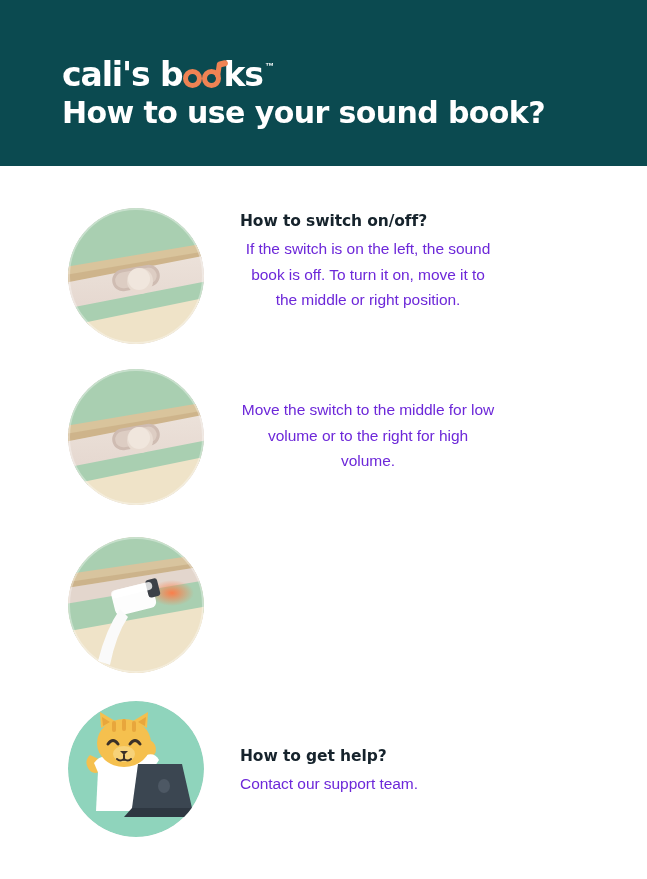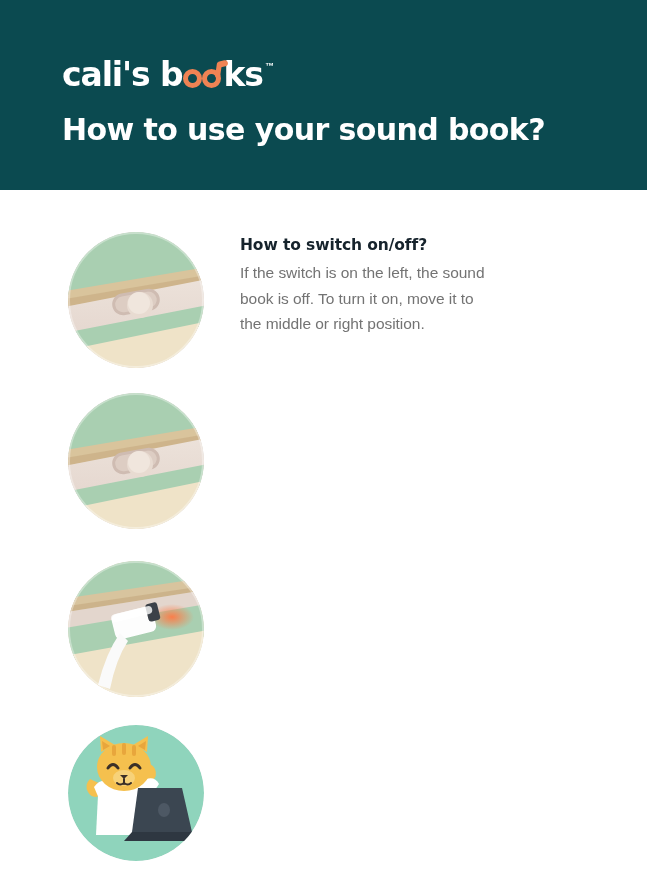--- a/index.html
+++ b/index.html
@@ -12,21 +12,21 @@
 
   body {
     font-family: "Liberation Sans", sans-serif;
     background: #ffffff;
     position: relative;
   }
 
   
   .header {
     width: 647px;
-    height: 190px;
+    height: 166px;
     background: #0b4a50;
     position: relative;
   }
 
   .logo {
     position: absolute;
     left: 62px;
     top: 58px;
     display: flex;
     align-items: flex-start;
@@ -86,21 +86,21 @@
     color: #ffffff;
     font-weight: 700;
     margin-left: 2px;
     margin-top: 3px;
     letter-spacing: 0;
   }
 
   .header-title {
     position: absolute;
     left: 62px;
-    top: 112px;
+    top: 95px;
     font-size: 30px;
     font-weight: 700;
     color: #ffffff;
     letter-spacing: -0.6px;
     font-family: "DejaVu Sans", sans-serif;
     white-space: nowrap;
   }
 
   
   .content {
@@ -137,24 +137,25 @@
     font-weight: 700;
     color: #16232c;
     line-height: 22px;
     margin-bottom: 4px;
     font-family: "DejaVu Sans", sans-serif;
     letter-spacing: -0.1px;
   }
 
   .q-body {
     font-size: 15.5px;
-    color: #737373;
+    color: #6d28d9;
     line-height: 25.5px;
     font-family: "Liberation Sans", sans-serif;
     letter-spacing: -0.05px;
+    text-align: center;
   }
 
   
   .photo-switch { width: 100%; height: 100%; display: block; }
   .photo-usb    { width: 100%; height: 100%; display: block; }
   .art-cat      { width: 100%; height: 100%; display: block; }
 </style>
 </head>
 <body>
 
@@ -236,20 +237,21 @@
             <rect x="44" y="57" width="48" height="22" rx="11" fill="#cfbcb2" transform="rotate(-10 68 68)"></rect>
             <rect x="47" y="60" width="42" height="16" rx="8" fill="#ddcdc3" transform="rotate(-10 68 68)"></rect>
             <circle cx="72" cy="71" r="13" fill="#e8dbd1"></circle>
             <circle cx="71" cy="69" r="11" fill="#f0e6dd"></circle>
           </g>
           <circle cx="68" cy="68" r="67" fill="none" stroke="#ffffff" stroke-width="2" opacity=".35"></circle>
         </g>
       </svg>
     </div>
     <div class="text-block" style="padding-top:28px;">
+      <div class="q-body">Move the switch to the middle for low volume or to the right for high volume.</div>
     </div>
   </div>
 
   <div class="section" style="margin-top:32px;">
     <div class="thumb">
       <svg class="photo-usb" viewBox="0 0 136 136" preserveAspectRatio="xMidYMid slice">
         <defs>
           <clipPath id="c3">
               <circle cx="68" cy="68" r="68"></circle>
             </clipPath>
@@ -309,15 +311,19 @@
         <path d="M52 50 l8 0 l-4 4 z" fill="#3b3028"></path>
         <path d="M56 54 l0 5" stroke="#3b3028" stroke-width="2" stroke-linecap="round"></path>
         <path d="M56 58 q-4 3 -7 0" stroke="#3b3028" stroke-width="2" fill="none" stroke-linecap="round"></path>
         <path d="M56 58 q4 3 7 0" stroke="#3b3028" stroke-width="2" fill="none" stroke-linecap="round"></path>
 
         <path d="M70 63 l44 0 l10 44 l-60 0 z" fill="#3b4651"></path>
         <path d="M64 107 l60 0 l4 9 l-72 0 z" fill="#2e3741"></path>
         <ellipse cx="96" cy="85" rx="6" ry="7" fill="#4d5864"></ellipse>
       </svg>
     </div>
+    <div class="text-block" style="padding-top:44px;">
+      <div class="q-title">How to get help?</div>
+      <div class="q-body">Contact our support team.</div>
+    </div>
   </div>
 
 </div>
 
 </body></html>

